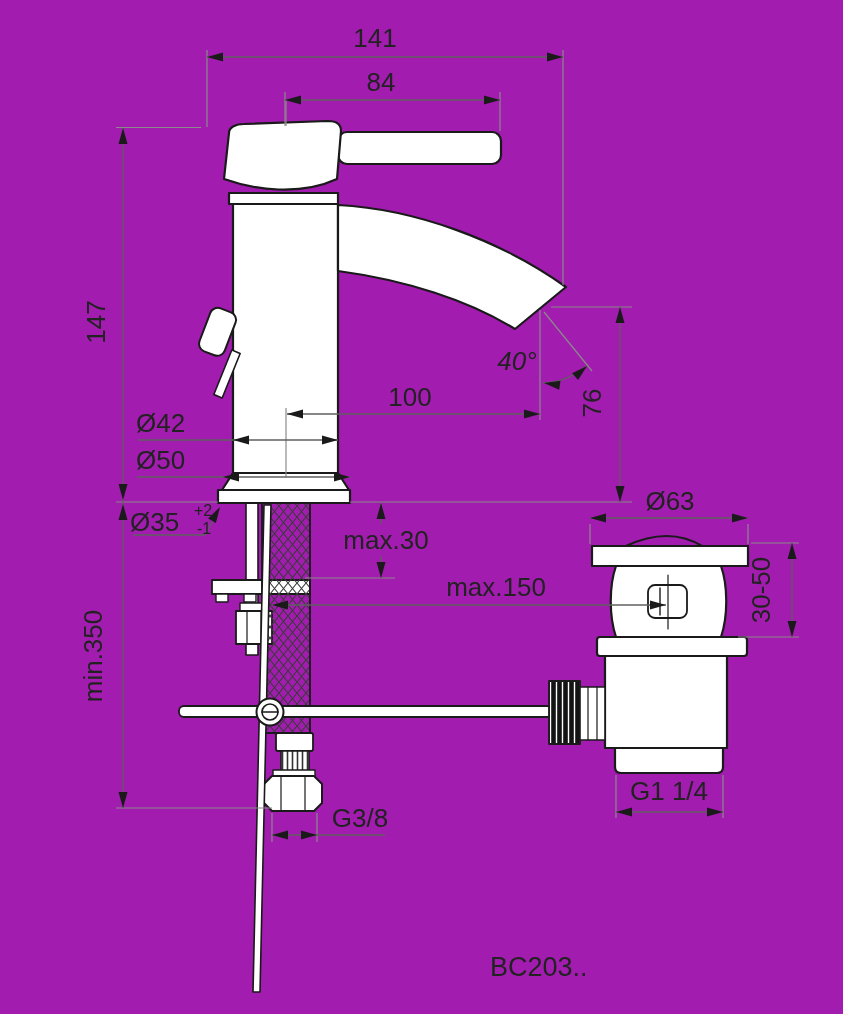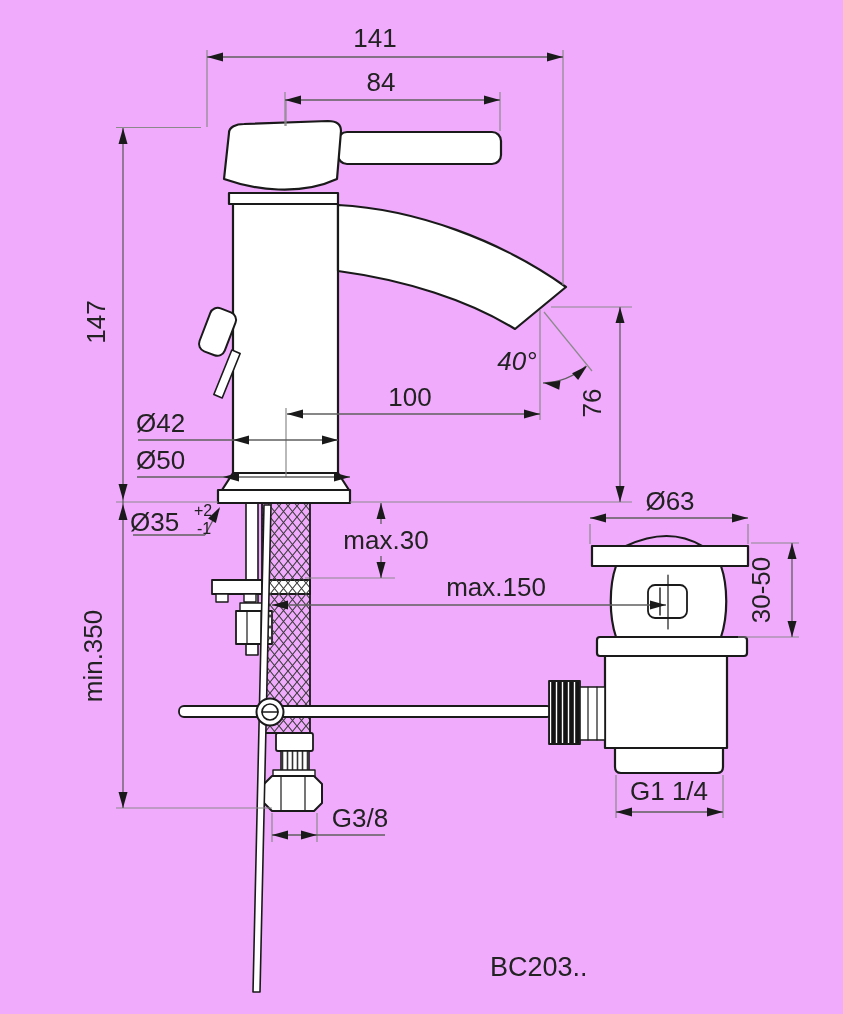--- a/index.html
+++ b/index.html
@@ -1,16 +1,16 @@
 <!DOCTYPE html>
 <html><head>
 <meta charset="utf-8">
 <style>
   html,body{margin:0;padding:0;background:#ffffff;}
-  .sheet{position:relative;width:843px;height:1014px;background:#f0abfc;overflow:hidden;
+  .sheet{position:relative;width:843px;height:1014px;background:#a21caf;overflow:hidden;
          font-family:"Liberation Sans", sans-serif;}
   svg text{fill:#222222;font-family:"Liberation Sans", sans-serif;}
   .dimtxt{font-size:26px;}
   .toltxt{font-size:16px;}
   .codetxt{font-size:27px;}
   .angletxt{font-size:26px;font-style:italic;}
 </style>
 </head>
 <body>
 

